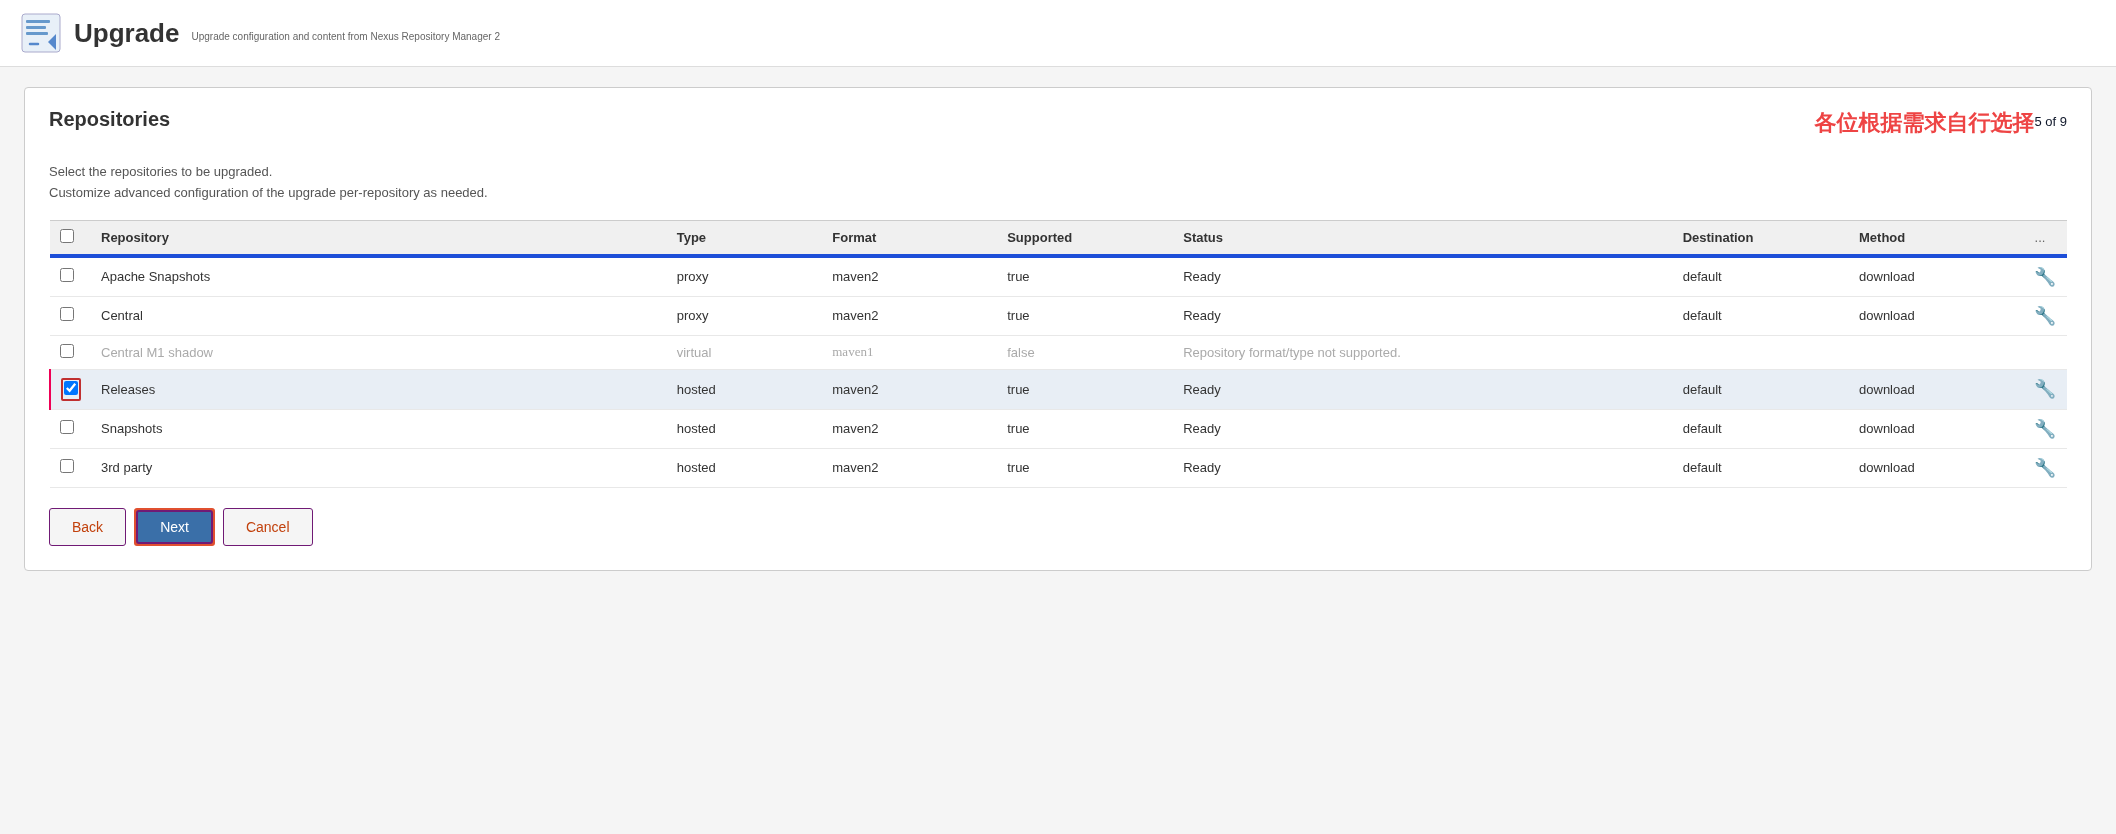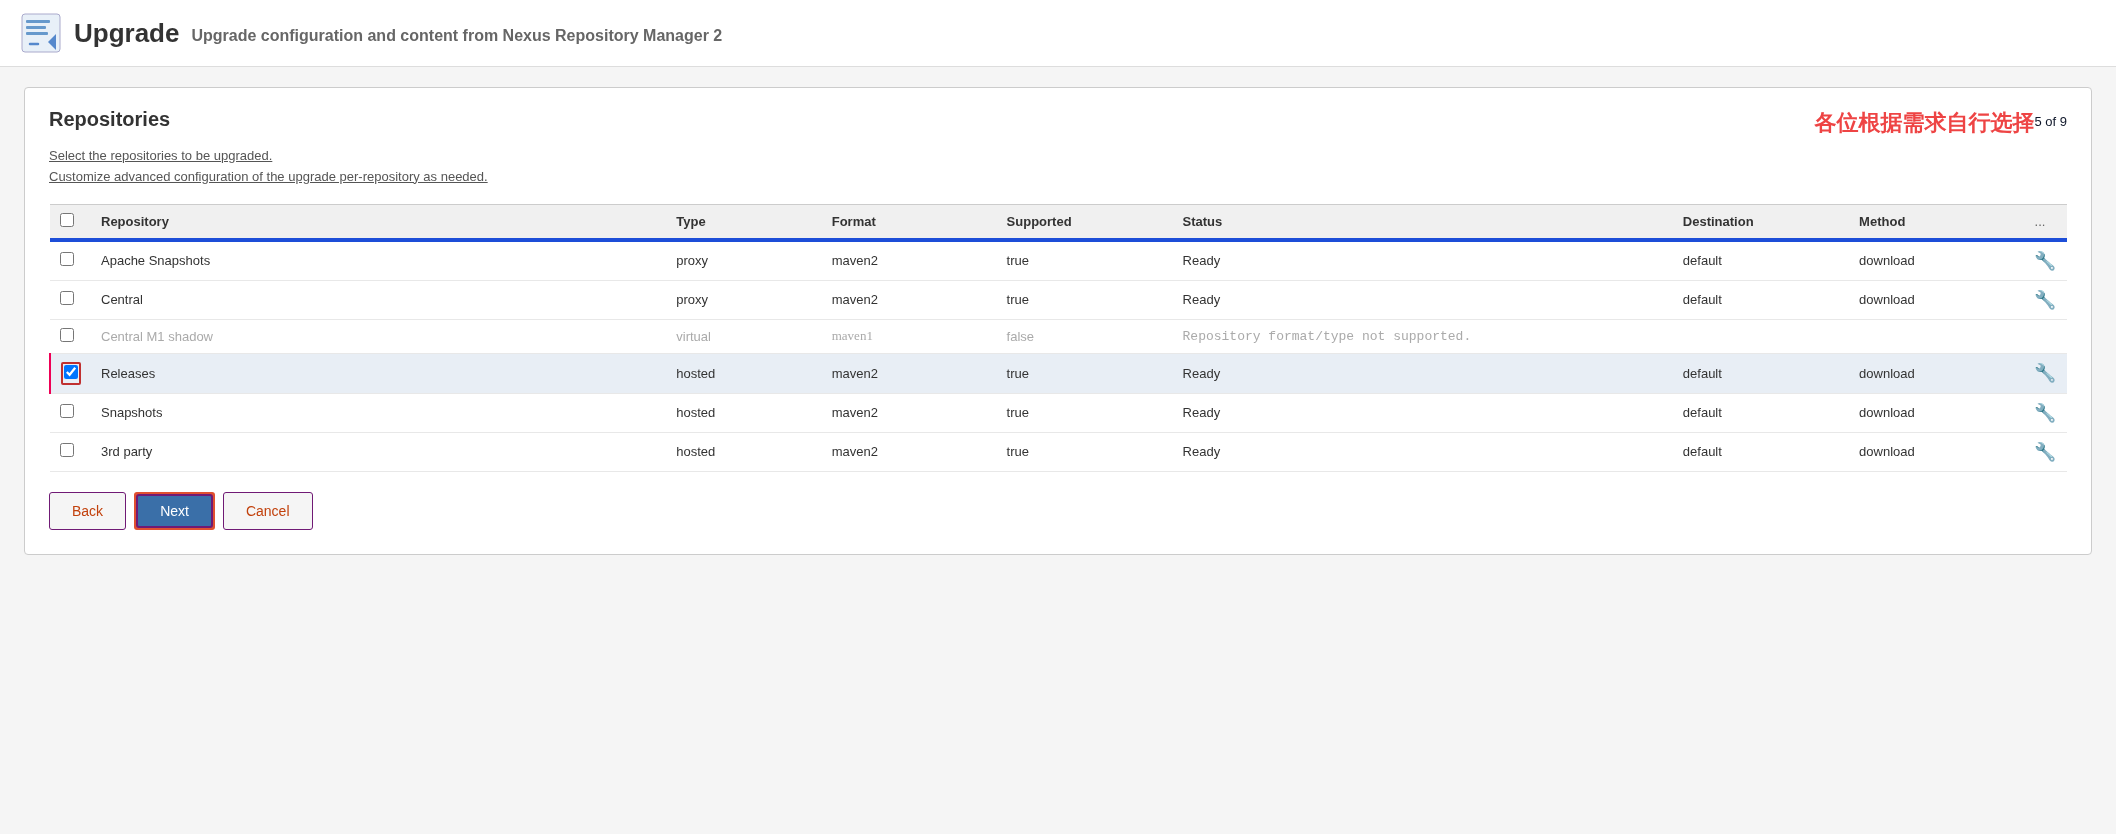--- a/index.html
+++ b/index.html
@@ -23,62 +23,60 @@
       margin-right: 12px;
       flex-shrink: 0;
     }
     .header-title {
       font-size: 26px;
       font-weight: bold;
       color: #333;
       margin-right: 12px;
     }
     .header-subtitle {
-      font-size: 16px;
+      font-size: 10px;
       color: #666;
       padding-top: 6px;
-      font-weight: bold;
     }
 
     .main-content {
       padding: 20px 24px;
     }
 
     .panel {
       background: #fff;
       border: 1px solid #ccc;
       border-radius: 4px;
       padding: 20px 24px 24px;
     }
 
     .panel-header {
       display: flex;
       justify-content: space-between;
       align-items: flex-start;
-      margin-bottom: 8px;
+      margin-bottom: 24px;
     }
 
     .panel-title {
       font-size: 20px;
       font-weight: bold;
       color: #333;
     }
 
     .panel-count {
       font-size: 13px;
       color: #0f172a;
       padding-top: 6px;
     }
 
     .panel-desc {
       font-size: 13px;
       color: #555;
       margin-bottom: 16px;
       line-height: 1.6;
-      text-decoration: underline;
     }
 
     .panel-inner {
       position: relative;
     }
 
     .chinese-annotation {
       font-size: 22px;
       color: #e44;
       font-weight: bold;
@@ -247,21 +245,21 @@
               <td>default</td>
               <td>download</td>
               <td><span class="gear-icon" title="Configure">🔧</span></td>
             </tr>
             <tr class="disabled-row">
               <td><input type="checkbox" style="width: 14px; height: 14px; cursor: pointer;"></td>
               <td style="color: rgb(170, 170, 170);">Central M1 shadow</td>
               <td style="color: rgb(170, 170, 170);">virtual</td>
               <td style="color: rgb(170, 170, 170); font-family: Liberation Serif, serif;">maven1</td>
               <td style="color: rgb(170, 170, 170);">false</td>
-              <td style="color: rgb(170, 170, 170); font-family: Liberation Mono, monospace;">Repository format/type not supported.</td>
+              <td style="color: rgb(170, 170, 170);">Repository format/type not supported.</td>
               <td></td>
               <td></td>
               <td></td>
             </tr>
             <tr class="selected-row">
               <td><div style="border:2px solid #c03030; border-radius:2px; display:inline-block; padding:1px;">
         <input type="checkbox" checked="" style="width: 14px; height: 14px; cursor: pointer;">
       </div></td>
               <td>Releases</td>
               <td>hosted</td>

